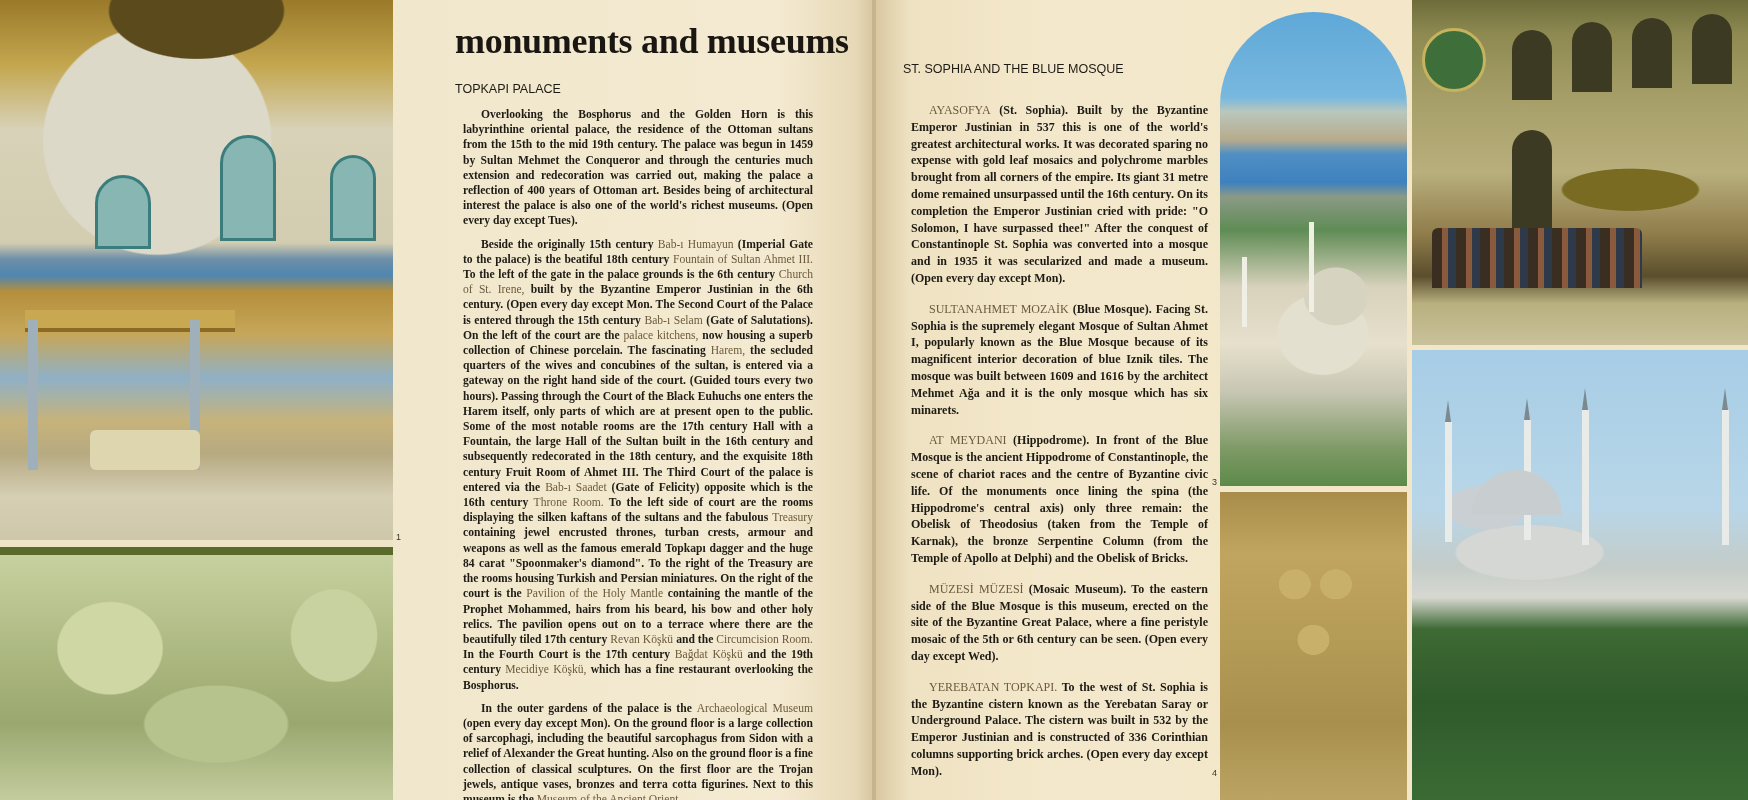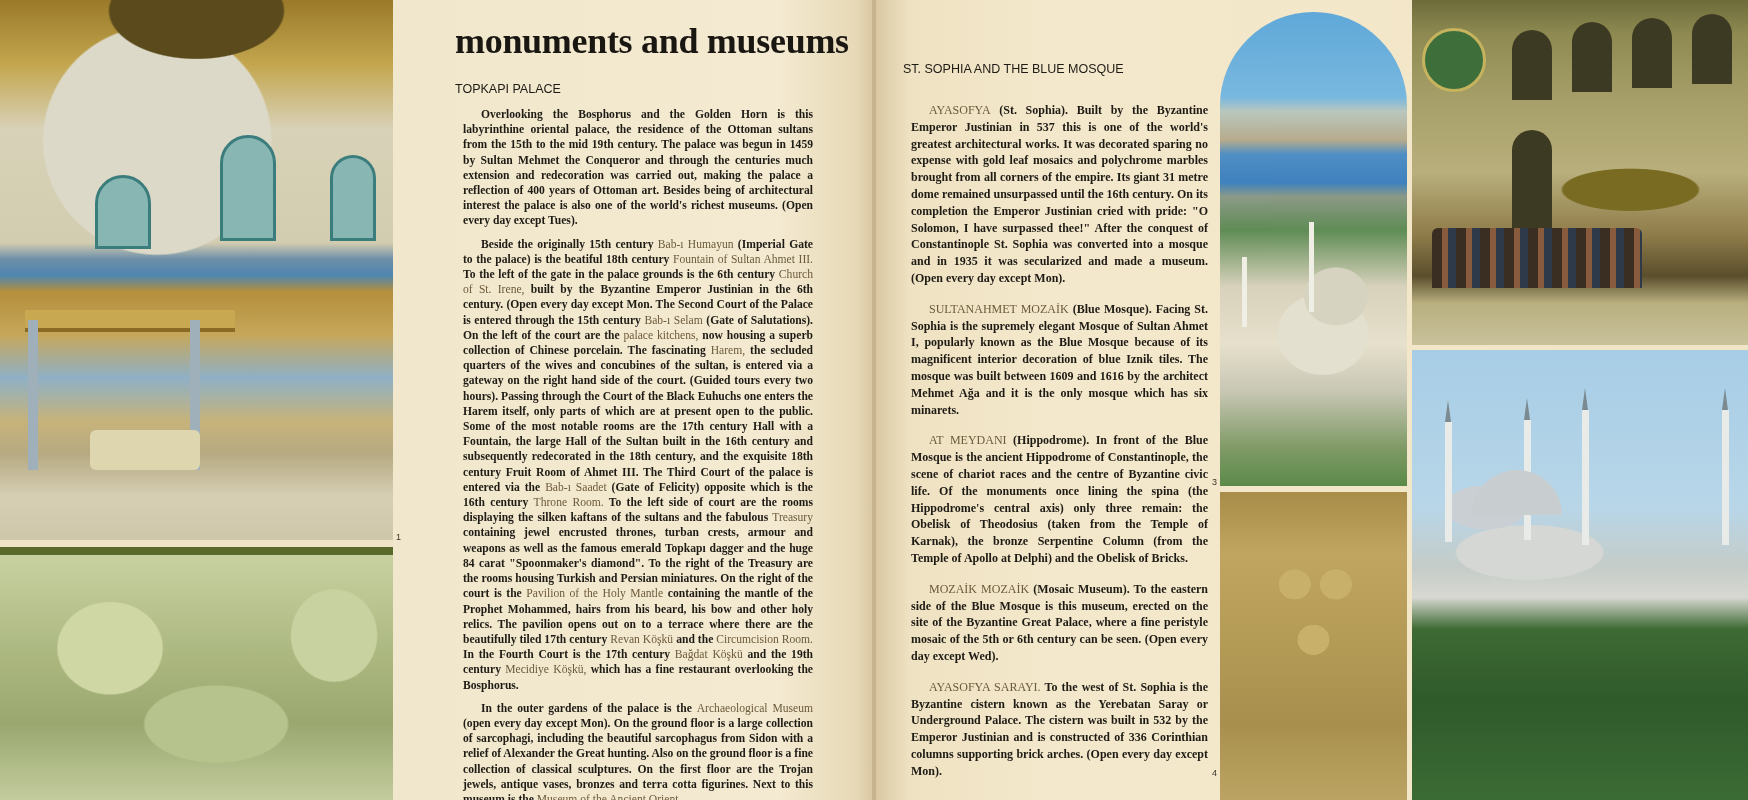--- a/index.html
+++ b/index.html
@@ -121,18 +121,18 @@
   <p class="para"><span>In the outer gardens of the palace is the </span><span class="hl">Archaeological Museum</span><span> (open every day except Mon). On the ground floor is a large collection of sarcophagi, including the beautiful sarcophagus from Sidon with a relief of Alexander the Great hunting. Also on the ground floor is a fine collection of classical sculptures. On the first floor are the Trojan jewels, antique vases, bronzes and terra cotta figurines. Next to this museum is the </span><span class="hl">Museum of the Ancient Orient</span></p>
 
 </div>
 <div class="abs pnum" style="left:396px;top:532px;">1</div>
 
 <div class="abs section-head" style="left:903px;top:62px;">ST. SOPHIA AND THE BLUE MOSQUE</div>
 <div class="abs col-right">
   <p class="para"><span class="hl">AYASOFYA</span><span> (St. Sophia). Built by the Byzantine Emperor Justinian in 537 this is one of the world's greatest architectural works. It was decorated sparing no expense with gold leaf mosaics and polychrome marbles brought from all corners of the empire. Its giant 31 metre dome remained unsurpassed until the 16th century. On its completion the Emperor Justinian cried with pride: "O Solomon, I have surpassed thee!" After the conquest of Constantinople St. Sophia was converted into a mosque and in 1935 it was secularized and made a museum. (Open every day except Mon).</span></p>
   <p class="para"><span class="hl">SULTANAHMET MOZAİK</span><span> (Blue Mosque). Facing St. Sophia is the supremely elegant Mosque of Sultan Ahmet I, popularly known as the Blue Mosque because of its magnificent interior decoration of blue Iznik tiles. The mosque was built between 1609 and 1616 by the architect Mehmet Ağa and it is the only mosque which has six minarets.</span></p>
   <p class="para"><span class="hl">AT MEYDANI</span><span> (Hippodrome). In front of the Blue Mosque is the ancient Hippodrome of Constantinople, the scene of chariot races and the centre of Byzantine civic life. Of the monuments once lining the spina (the Hippodrome's central axis) only three remain: the Obelisk of Theodosius (taken from the Temple of Karnak), the bronze Serpentine Column (from the Temple of Apollo at Delphi) and the Obelisk of Bricks.</span></p>
-  <p class="para"><span class="hl">MOZAİK MOZAİK</span><span> (Mosaic Museum). To the eastern side of the Blue Mosque is this museum, erected on the site of the Byzantine Great Palace, where a fine peristyle mosaic of the 5th or 6th century can be seen. (Open every day except Wed).</span></p>
-  <p class="para"><span class="hl">AYASOFYA SARAYI.</span><span> To the west of St. Sophia is the Byzantine cistern known as the Yerebatan Saray or Underground Palace. The cistern was built in 532 by the Emperor Justinian and is constructed of 336 Corinthian columns supporting brick arches. (Open every day except Mon).</span></p>
+  <p class="para"><span class="hl">MÜZESİ MÜZESİ</span><span> (Mosaic Museum). To the eastern side of the Blue Mosque is this museum, erected on the site of the Byzantine Great Palace, where a fine peristyle mosaic of the 5th or 6th century can be seen. (Open every day except Wed).</span></p>
+  <p class="para"><span class="hl">YEREBATAN TOPKAPI.</span><span> To the west of St. Sophia is the Byzantine cistern known as the Yerebatan Saray or Underground Palace. The cistern was built in 532 by the Emperor Justinian and is constructed of 336 Corinthian columns supporting brick arches. (Open every day except Mon).</span></p>
 
 </div>
 <div class="abs pnum" style="left:1212px;top:477px;">3</div>
 <div class="abs pnum" style="left:1212px;top:768px;">4</div>
 
 </body></html>

